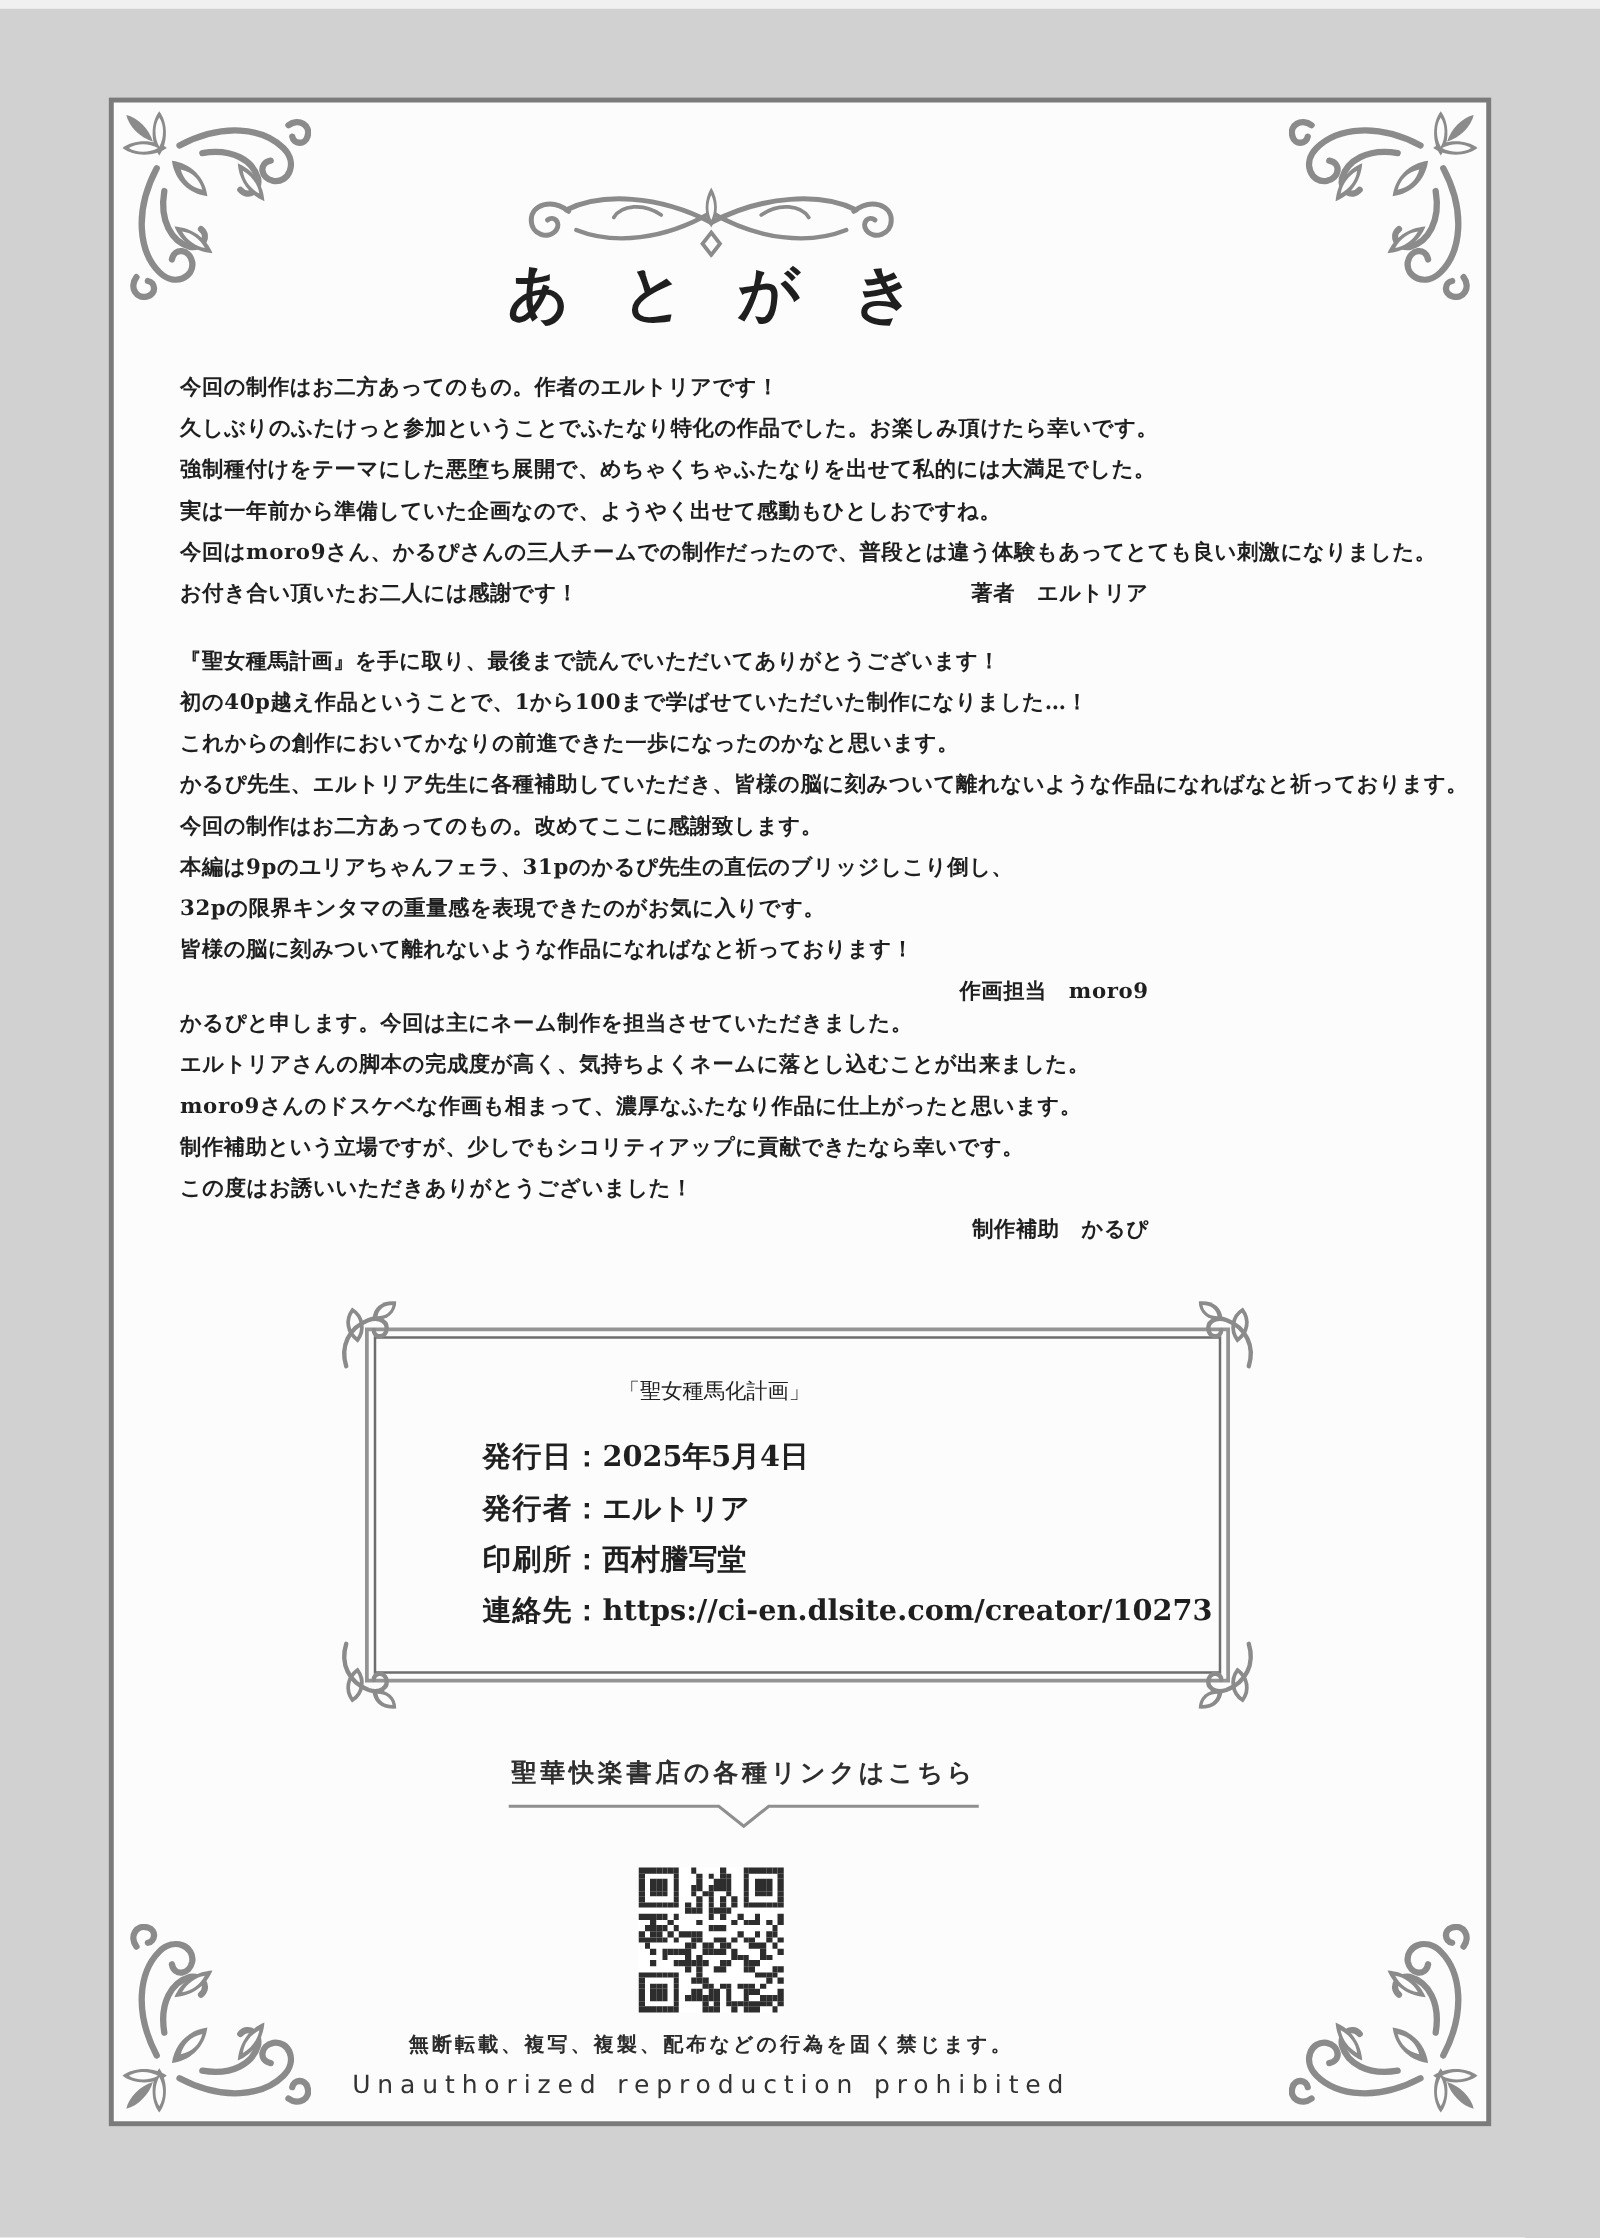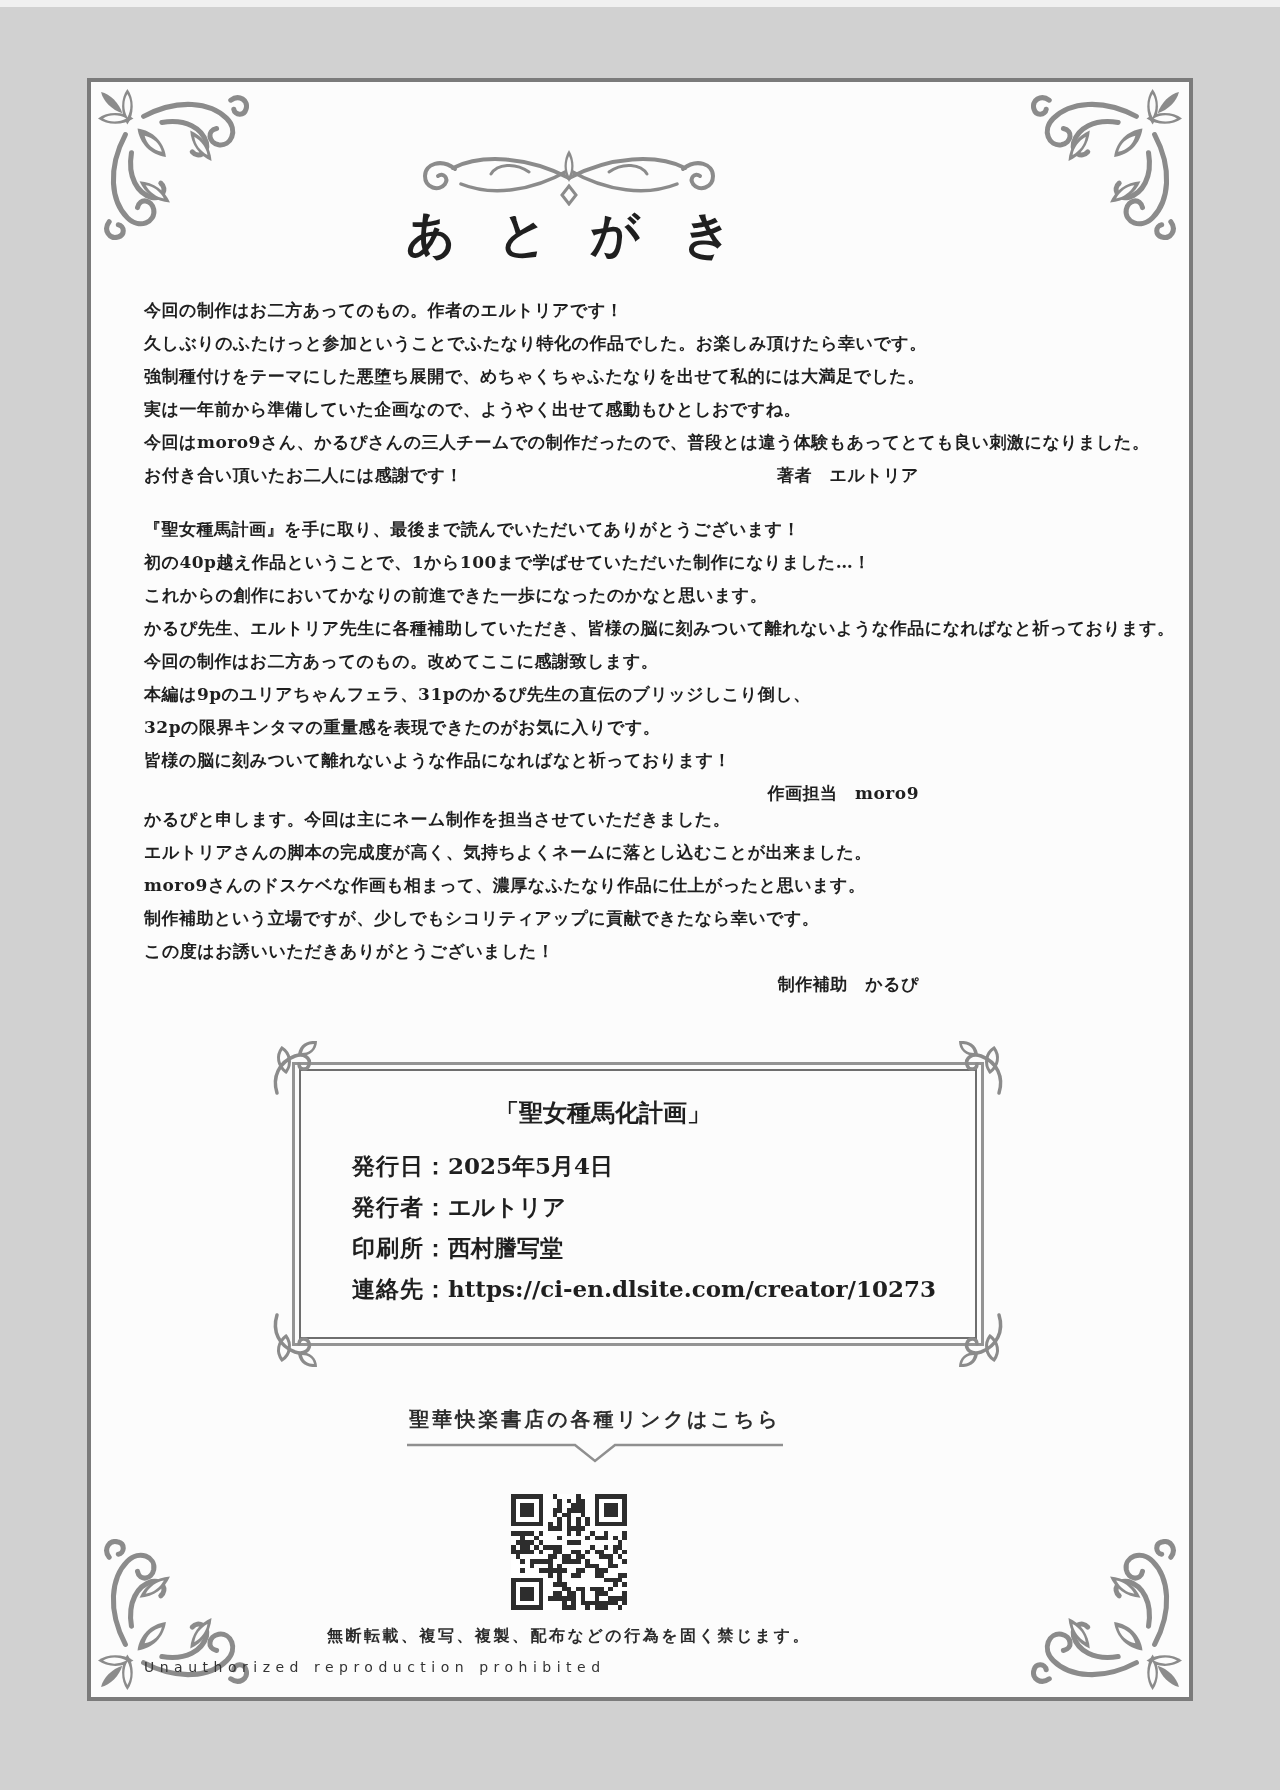--- a/index.html
+++ b/index.html
@@ -44,25 +44,25 @@
     position:absolute;top:980px;left:148px;width:692px;height:284px;box-sizing:border-box;
     border:3px solid #949494;
   }
   .colophon-box .inner{position:absolute;inset:4px;border:2px solid #6e6e6e;}
   .sprout{position:absolute;width:56px;height:56px;color:var(--ornament,#8b8b8b);}
   .s-tl{top:-24px;left:-26px;}
   .s-tr{top:-24px;right:-26px;transform:scaleX(-1);}
   .s-bl{bottom:-24px;left:-26px;transform:scaleY(-1);}
   .s-br{bottom:-24px;right:-26px;transform:scale(-1,-1);}
   .c-title{
-    margin:30px 0 14px 200px;font-size:24px;font-weight:700;
+    margin:30px 0 14px 200px;font-size:17px;font-weight:400;
     color:var(--ink,#1f1f1f);line-height:36px;white-space:nowrap;
   }
   .entries{padding-left:57px;}
-  .entry{font-size:23px;font-weight:700;line-height:41px;color:var(--ink,#1f1f1f);white-space:nowrap;}
+  .entry{font-size:23px;font-weight:700;line-height:41px;color:var(--ink,#1f1f1f);white-space:nowrap;margin-left:34px;}
   .c-label{letter-spacing:1px;}
   
   .links-heading{
     position:absolute;top:1322px;left:26px;right:-26px;text-align:center;
     font-family:Liberation Mono, monospace;
     font-size:20px;font-weight:700;letter-spacing:3px;color:#2e2e2e;line-height:34px;
   }
   .notch{position:absolute;top:1360px;left:261px;width:380px;height:22px;}
   .qr{
     position:absolute;top:1412px;left:367px;width:116px;height:116px;
@@ -70,23 +70,23 @@
     background:#fff;
   }
   .qr i{display:block;}
   .qr i.d{background:#2d2d2d;}
   .footer-jp{
     position:absolute;top:1540px;left:0;right:0;text-align:center;
     font-family:"DejaVu Sans","Liberation Sans",sans-serif;
     font-size:16px;font-weight:700;letter-spacing:2.5px;color:#2b2b2b;line-height:28px;
   }
   .footer-en{
-    position:absolute;top:1572px;left:0;right:0;
+    position:absolute;top:1572px;left:0;right:0;text-align:center;
     font-family:"DejaVu Sans","Liberation Sans",sans-serif;
-    font-size:14px;font-weight:400;letter-spacing:5.5px;color:#333;line-height:26px;
+    font-size:20px;font-weight:400;letter-spacing:5.5px;color:#333;line-height:26px;
   }
   .defs{position:absolute;width:0;height:0;overflow:hidden;}
 </style>
 </head>
 <body>
 
 <svg class="defs" aria-hidden="true">
   <defs>
     <symbol id="flourish" viewBox="0 0 150 150">
       <g fill="none" stroke="currentColor" stroke-width="5" stroke-linecap="round">

